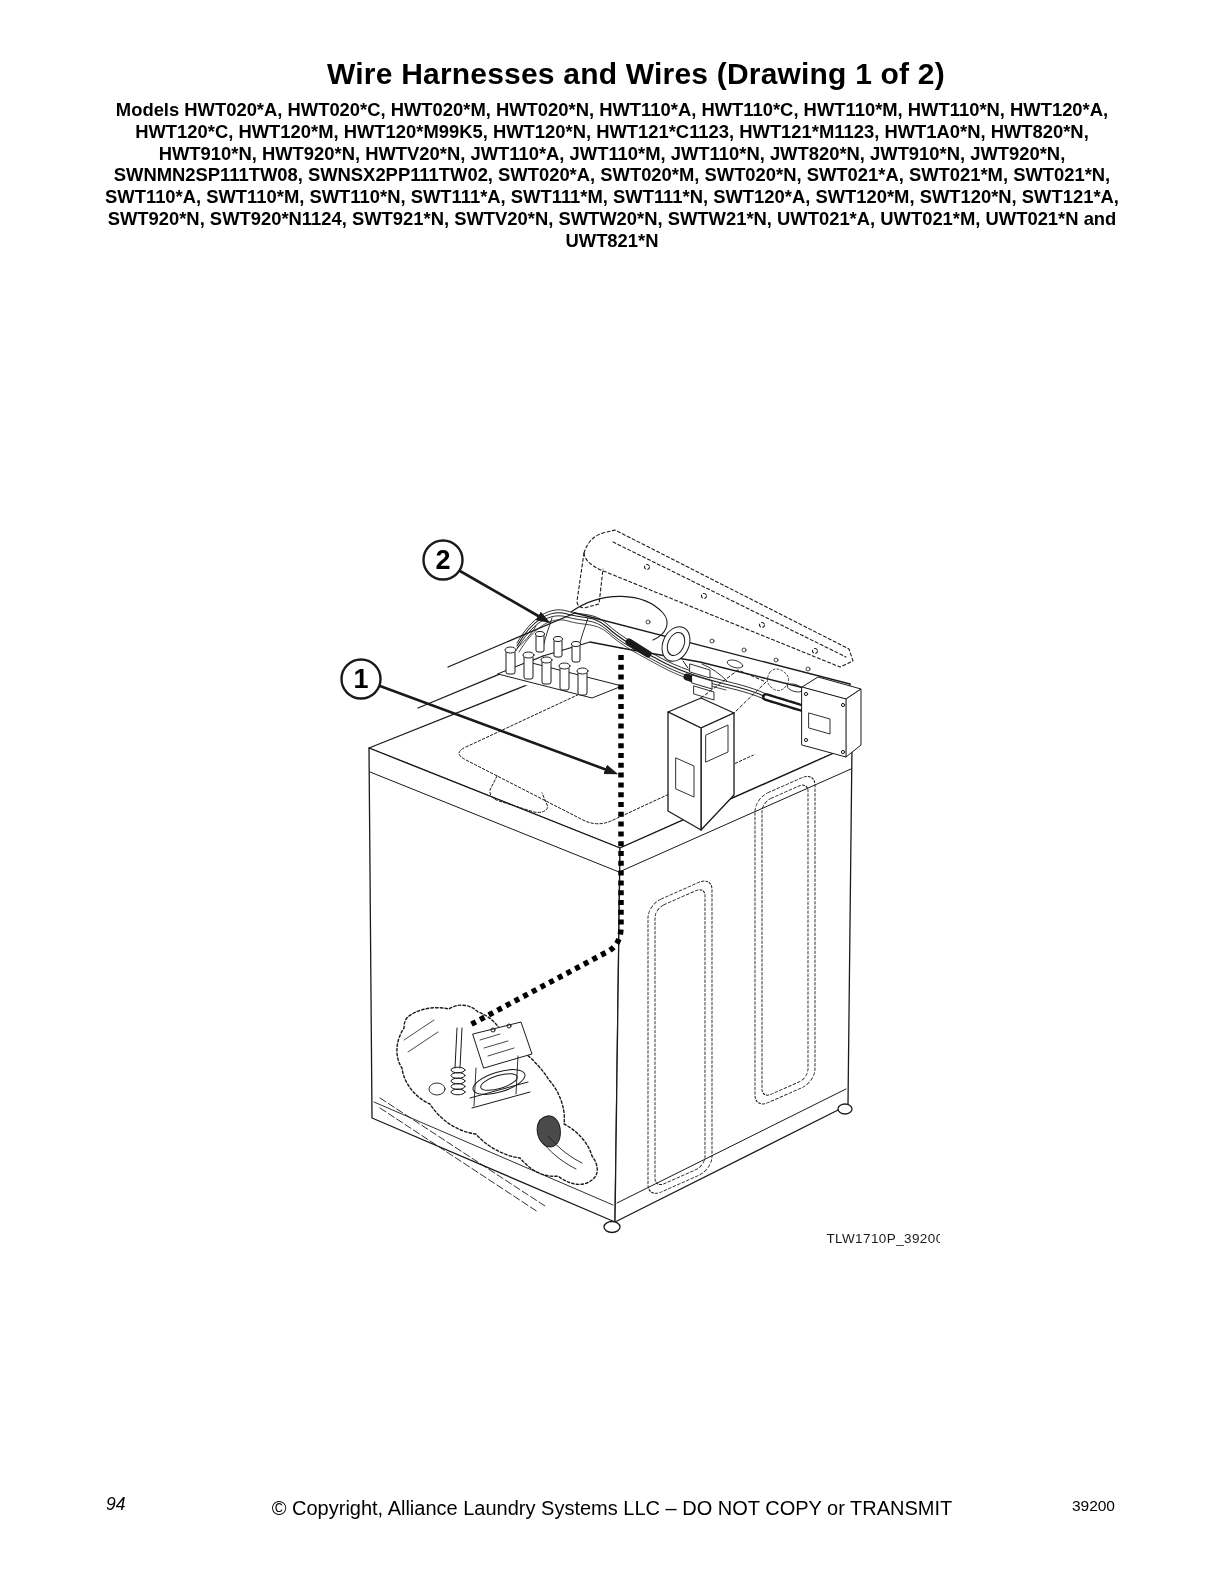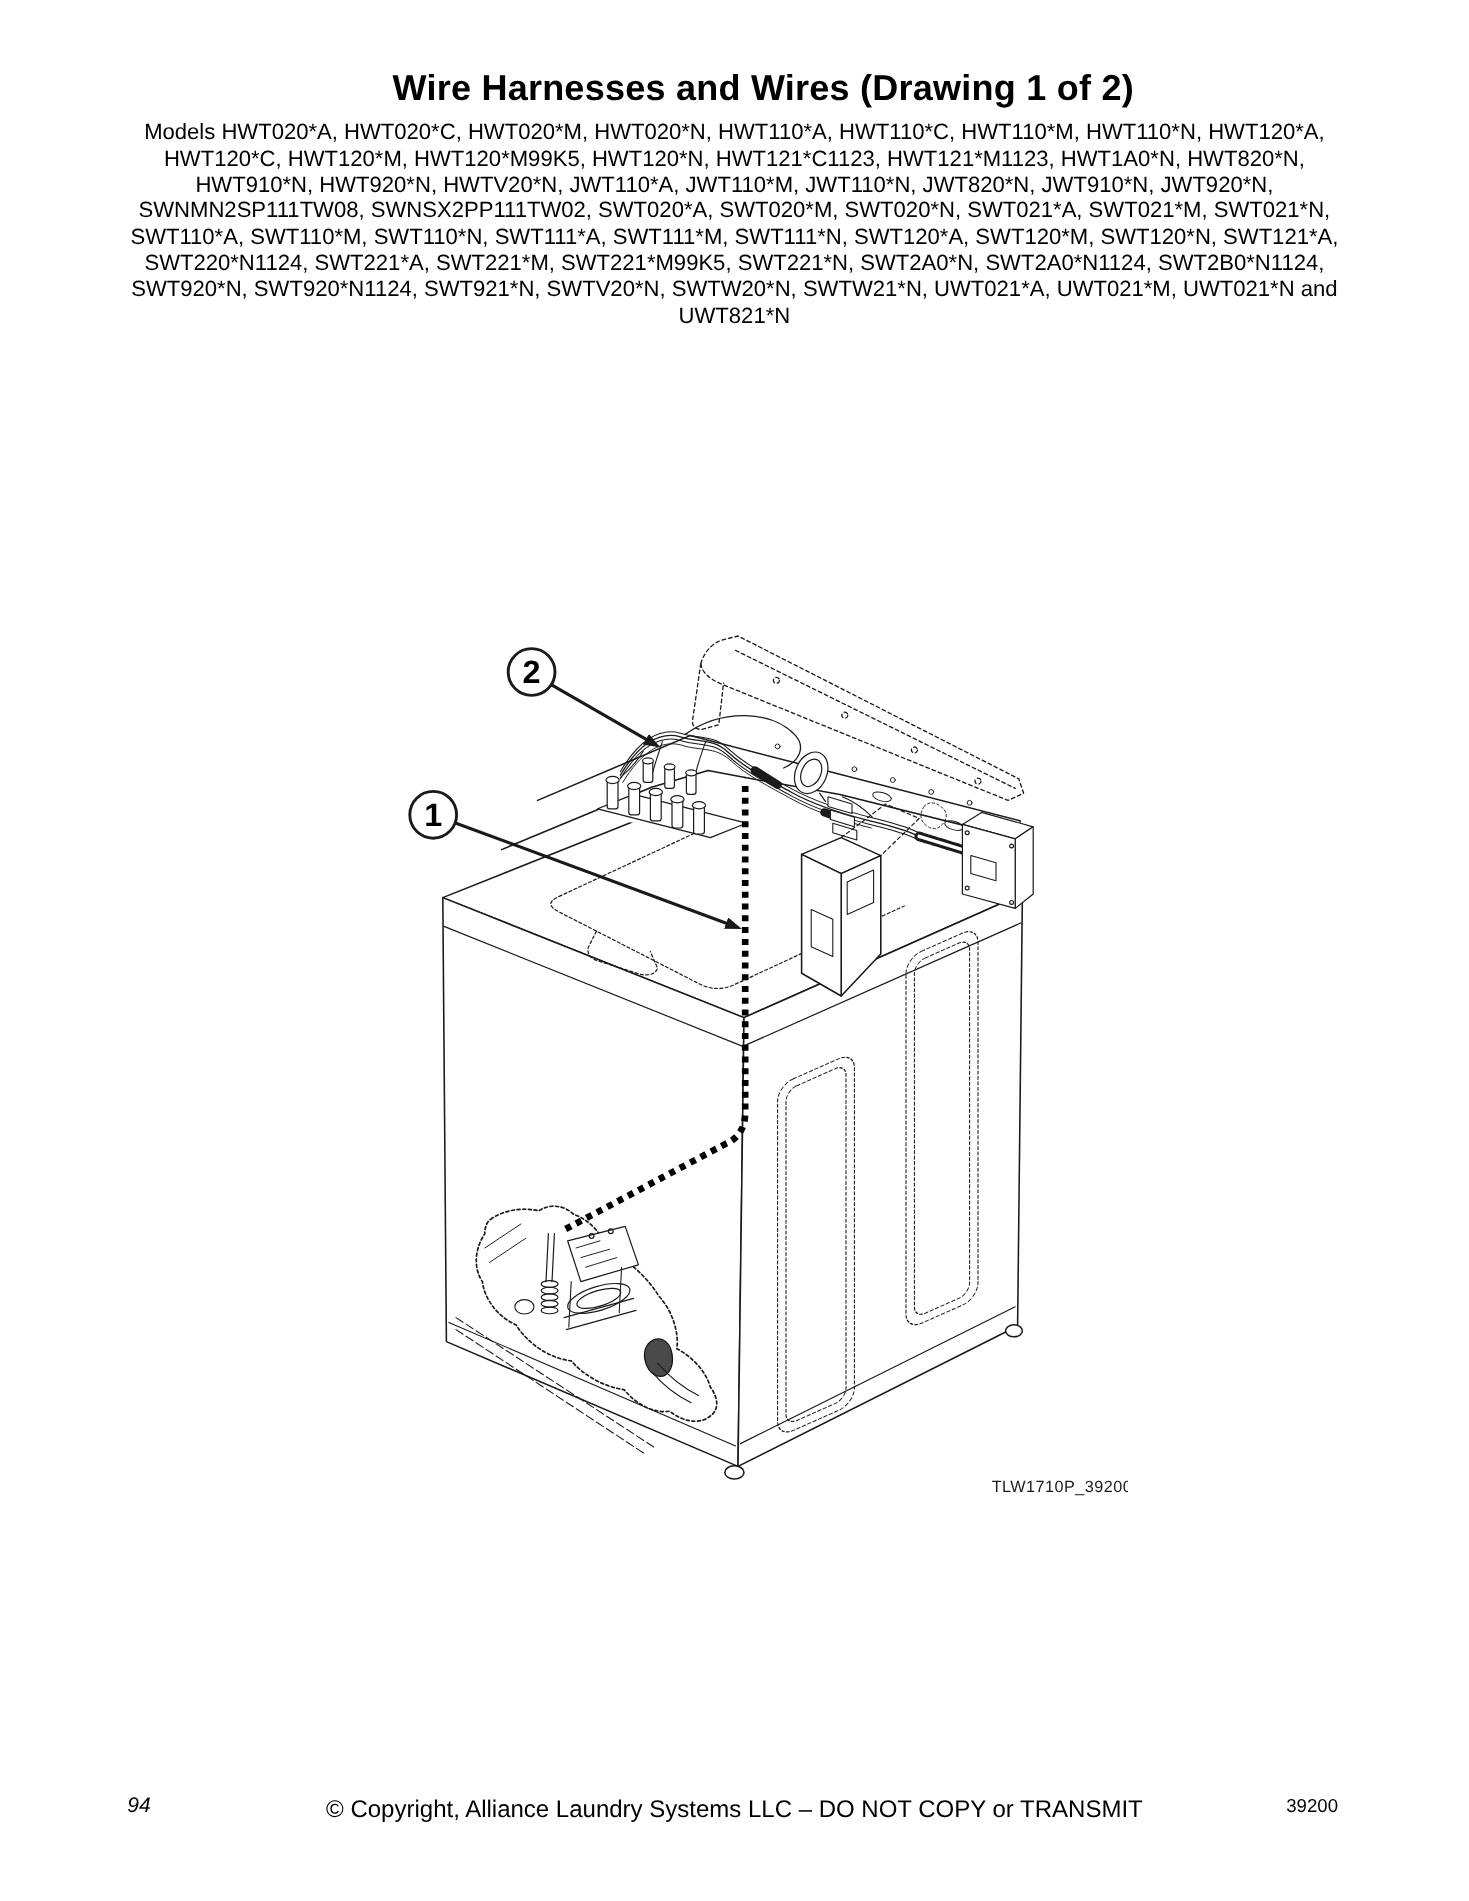--- a/index.html
+++ b/index.html
@@ -6,41 +6,40 @@
   body{
     width:1224px;height:1584px;background:#ffffff;position:relative;
     font-family:"Liberation Sans", sans-serif;color:#000;overflow:hidden;
   }
   .title{
     position:absolute;top:57px;left:0;width:1224px;text-align:center;
     font-size:30px;font-weight:700;letter-spacing:.2px;padding-left:24px;
   }
   .models{
     position:absolute;top:99px;left:0;width:1224px;text-align:center;
-    font-size:18.4px;line-height:21.8px;font-weight:400;
+    font-size:18.4px;line-height:21.8px;font-weight:700;
   }
   .models div{white-space:nowrap;}
   .diagram{position:absolute;left:330px;top:500px;width:610px;height:770px;}
   .footer-page{position:absolute;left:106px;top:1494px;font-size:17.5px;font-style:italic;}
   .footer-copy{position:absolute;left:0;top:1497px;width:1224px;text-align:center;font-size:20px;}
   .footer-doc{position:absolute;right:109px;top:1497px;font-size:15.5px;margin-left:36px;}
   svg *{vector-effect:none;}
 </style>
 </head>
 <body>
 
 <div class="title">Wire Harnesses and Wires (Drawing 1 of 2)</div>
 
 <div class="models">
   <div>Models HWT020*A, HWT020*C, HWT020*M, HWT020*N, HWT110*A, HWT110*C, HWT110*M, HWT110*N, HWT120*A,</div>
   <div>HWT120*C, HWT120*M, HWT120*M99K5, HWT120*N, HWT121*C1123, HWT121*M1123, HWT1A0*N, HWT820*N,</div>
   <div>HWT910*N, HWT920*N, HWTV20*N, JWT110*A, JWT110*M, JWT110*N, JWT820*N, JWT910*N, JWT920*N,</div>
   <div>SWNMN2SP111TW08, SWNSX2PP111TW02, SWT020*A, SWT020*M, SWT020*N, SWT021*A, SWT021*M, SWT021*N,</div>
   <div>SWT110*A, SWT110*M, SWT110*N, SWT111*A, SWT111*M, SWT111*N, SWT120*A, SWT120*M, SWT120*N, SWT121*A,</div>
-  <div>SWT220*N1124, SWT221*A, SWT221*M, SWT221*M99K5, SWT221*N, SWT2A0*N, SWT2A0*N1124, SWT2B0*N1124,</div>
   <div>SWT920*N, SWT920*N1124, SWT921*N, SWTV20*N, SWTW20*N, SWTW21*N, UWT021*A, UWT021*M, UWT021*N and</div>
   <div>UWT821*N</div>
 </div>
 
 <svg class="diagram" viewBox="330 500 610 770" xmlns="http://www.w3.org/2000/svg" fill="none" stroke="#1a1a1a" stroke-width="1.3" stroke-linejoin="round" stroke-linecap="round">
   <defs>
     <marker id="arw" markerWidth="16" markerHeight="12" refX="2" refY="5" orient="auto" markerUnits="userSpaceOnUse">
       <path d="M0,0 L14,5 L0,10 Z" fill="#1a1a1a" stroke="none"></path>
     </marker>
   </defs>

